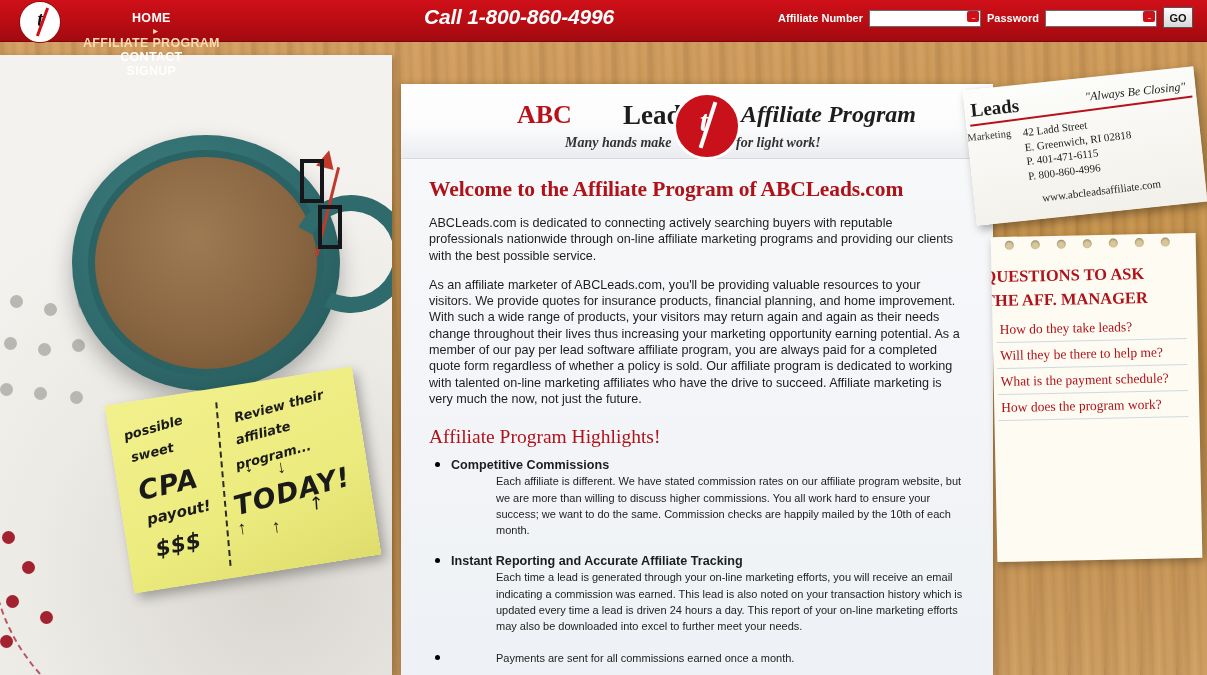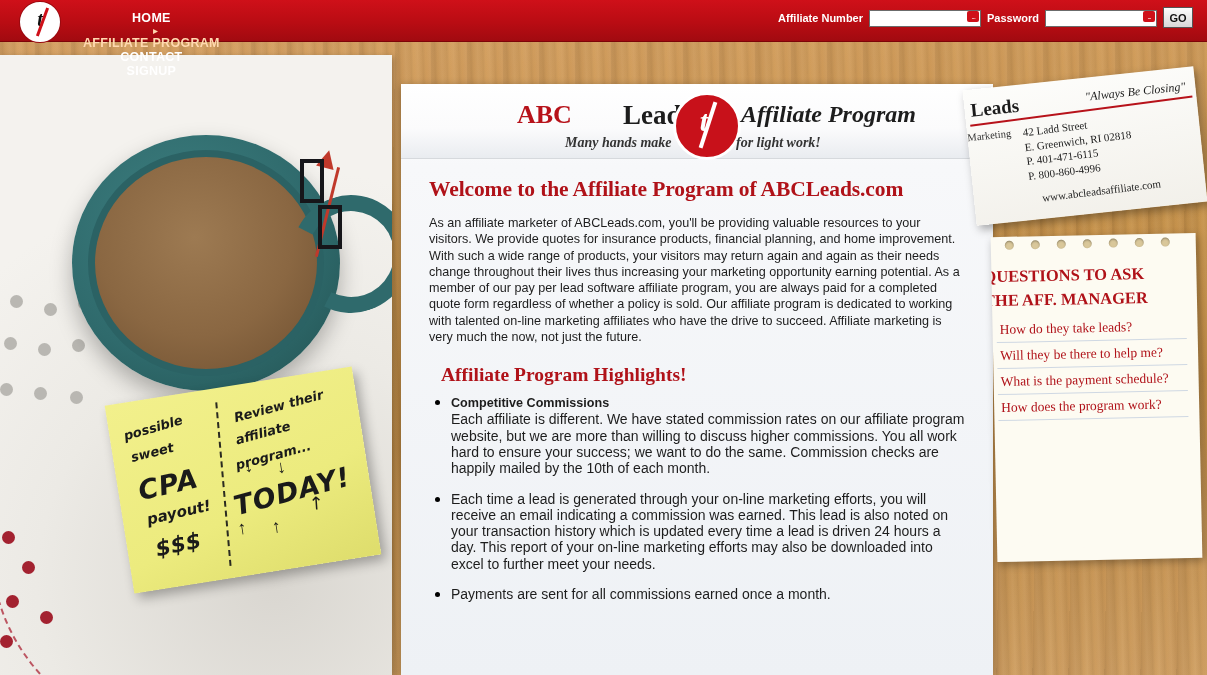--- a/index.html
+++ b/index.html
@@ -387,45 +387,46 @@
     color: #b01219;
     letter-spacing: -0.1px;
   }
   p.body {
     margin: 0 0 13px 0;
     font-size: 12.6px;
     line-height: 16.3px;
     color: #1d1d1d;
   }
   h2.highlights {
-    margin: 19px 0 7px 12px;
+    margin: 19px 0 7px 0;
     font-family: "Liberation Serif", serif;
     font-size: 19.5px;
-    font-weight: bold;
+    font-weight: normal;
     color: #b01219;
   }
   ul.hl {
     margin: 0;
     padding-left: 22px;
   }
   ul.hl li {
     margin-bottom: 13px;
   }
   ul.hl li .t {
     font-size: 12.6px;
     font-weight: bold;
     color: #1d1d1d;
     display: block;
     margin-bottom: 1px;
   }
   ul.hl li .d {
-    font-size: 14px;
+    font-size: 11px;
     line-height: 16.3px;
     color: #1d1d1d;
     display: block;
+    margin-left: 45px;
   }
 
   
   .bizcard {
     position: absolute;
     right: 6px; top: 78px;
     width: 232px; height: 136px;
     background: linear-gradient(175deg,#fdfdfb 0%, #f2f0ea 100%);
     transform: rotate(-6deg);
     box-shadow: 3px 4px 10px rgba(0,0,0,0.35);
@@ -549,20 +550,21 @@
   </div>
 
   <div class="mainnav">
     <a href="#">HOME</a>
     <span class="navarrow">▸</span>
     <a href="#" class="active">AFFILIATE PROGRAM</a>
     <a href="#">CONTACT</a>
     <a href="#">SIGNUP</a>
   </div>
 
+  <div class="calltxt">Call 1-800-860-4996</div>
 
   <div class="loginbox">
     <span class="lbl">Affiliate Number</span>
     <span class="fieldwrap">
       <input class="txt" type="text" placeholder="" style="">
       <span class="req-ico">...</span>
     </span>
     <span class="lbl">Password</span>
     <span class="fieldwrap">
       <input class="txt" type="password" placeholder="" style="">
@@ -640,30 +642,32 @@
       <div class="ci-s"></div>
     </div>
     <span class="bh-aff">Affiliate Program</span>
     <span class="bh-sub1">Many hands make</span>
     <span class="bh-sub2">for light work!</span>
   </div>
 
   <div class="body-pad">
     <h1 class="welcome">Welcome to the Affiliate Program of ABCLeads.com</h1>
 
+    <p class="body">ABCLeads.com is dedicated to connecting actively searching buyers with reputable professionals nationwide through on-line affiliate marketing programs and providing our clients with the best possible service.</p>
     <p class="body">As an affiliate marketer of ABCLeads.com, you'll be providing valuable resources to your visitors. We provide quotes for insurance products, financial planning, and home improvement. With such a wide range of products, your visitors may return again and again as their needs change throughout their lives thus increasing your marketing opportunity earning potential. As a member of our pay per lead software affiliate program, you are always paid for a completed quote form regardless of whether a policy is sold. Our affiliate program is dedicated to working with talented on-line marketing affiliates who have the drive to succeed. Affiliate marketing is very much the now, not just the future.</p>
 
     <h2 class="highlights">Affiliate Program Highlights!</h2>
 
     <ul class="hl">
       <li>
         <span class="t">Competitive Commissions</span>
         <span class="d">Each affiliate is different. We have stated commission rates on our affiliate program website, but we are more than willing to discuss higher commissions. You all work hard to ensure your success; we want to do the same. Commission checks are happily mailed by the 10th of each month.</span>
       </li>
       <li>
+        <span class="t">Instant Reporting and Accurate Affiliate Tracking</span>
         <span class="d">Each time a lead is generated through your on-line marketing efforts, you will receive an email indicating a commission was earned. This lead is also noted on your transaction history which is updated every time a lead is driven 24 hours a day. This report of your on-line marketing efforts may also be downloaded into excel to further meet your needs.</span>
       </li>
       <li>
         <span class="d">Payments are sent for all commissions earned once a month.</span>
       </li>
 
     </ul>
   </div>
 </div>
 

